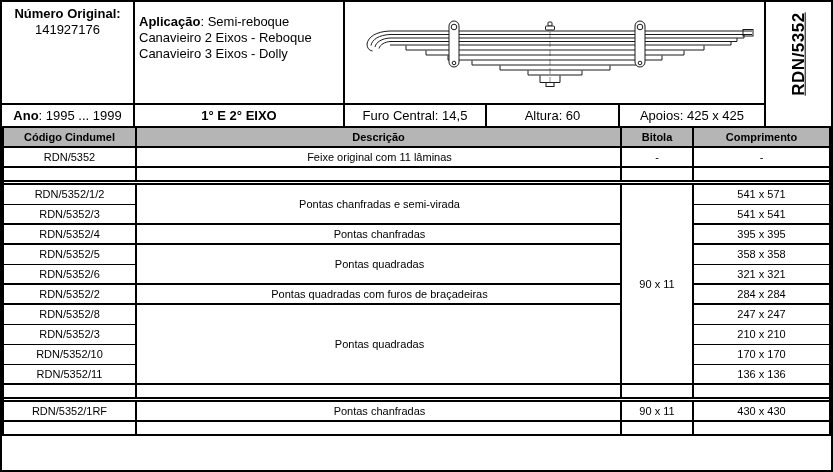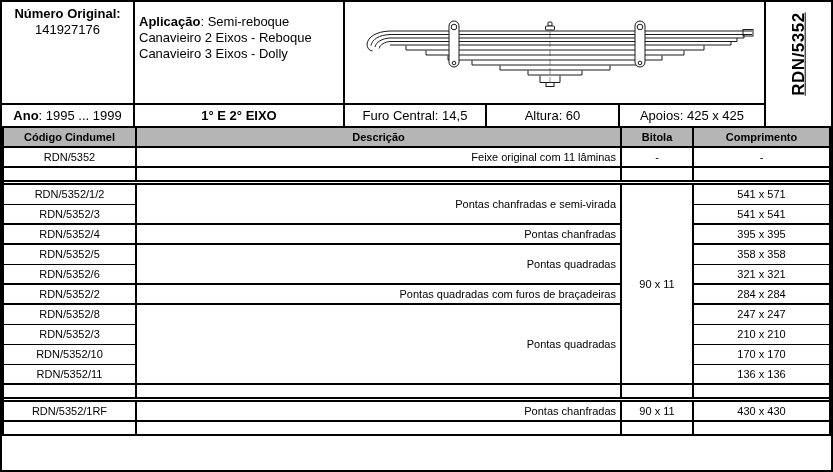--- a/index.html
+++ b/index.html
@@ -32,21 +32,21 @@
   
   .main-table { border-collapse:collapse; width:100%; table-layout:fixed; }
   .main-table th, .main-table td {
     border:1px solid #000; border-left-width:2px; border-right-width:2px;
     height:20px; padding:0 4px; box-sizing:border-box;
     font-size:11px; white-space:nowrap; overflow:hidden; vertical-align:middle;
   }
   .main-table th { border:2px solid #000; font-weight:bold; text-align:center; background:transparent; }
   tr.hdr { background:#b5b5b5; }
   td.code { text-align:center; }
-  td.desc { text-align:right; padding-left:6px; }
+  td.desc { text-align:center; padding-left:6px; }
   td.ctr  { text-align:center; }
   tr.sec td { border-top-width:2px; border-bottom-width:2px; }
   tr.empty td { height:14px; }
   tr.gap td { border:2px solid #000; height:3px; padding:0; }
   .bb2 { border-bottom-width:2px !important; }
   svg { display:block; }
 </style>
 </head>
 <body>
 

